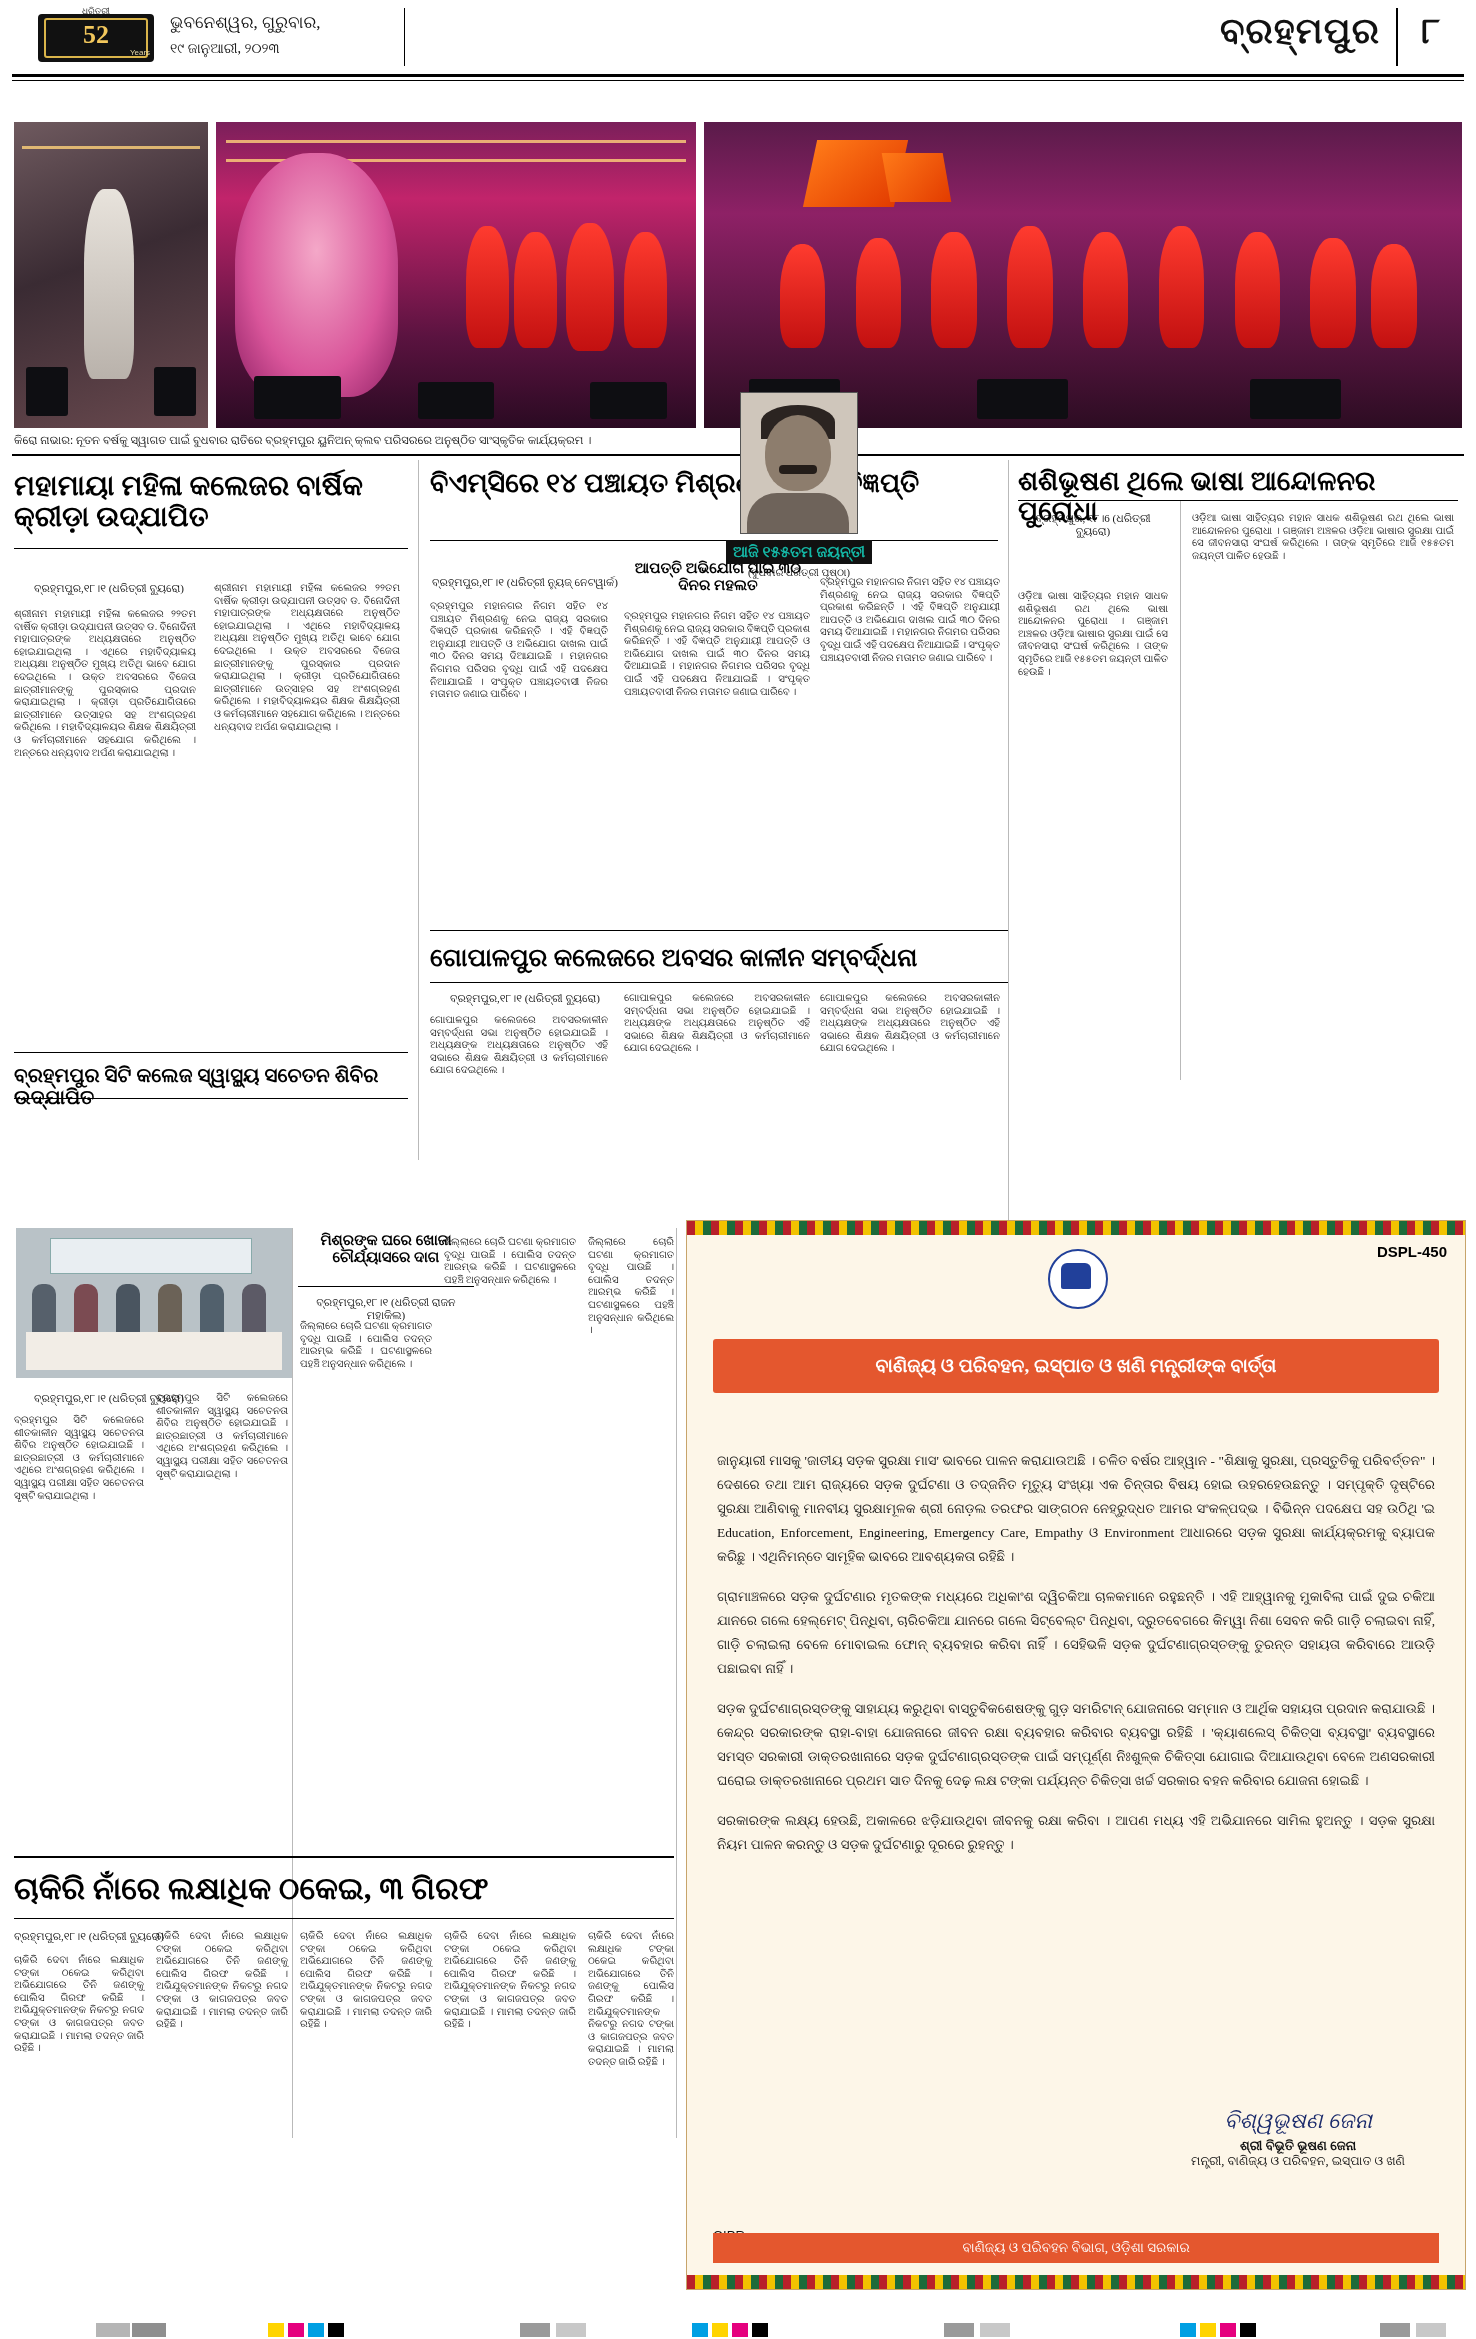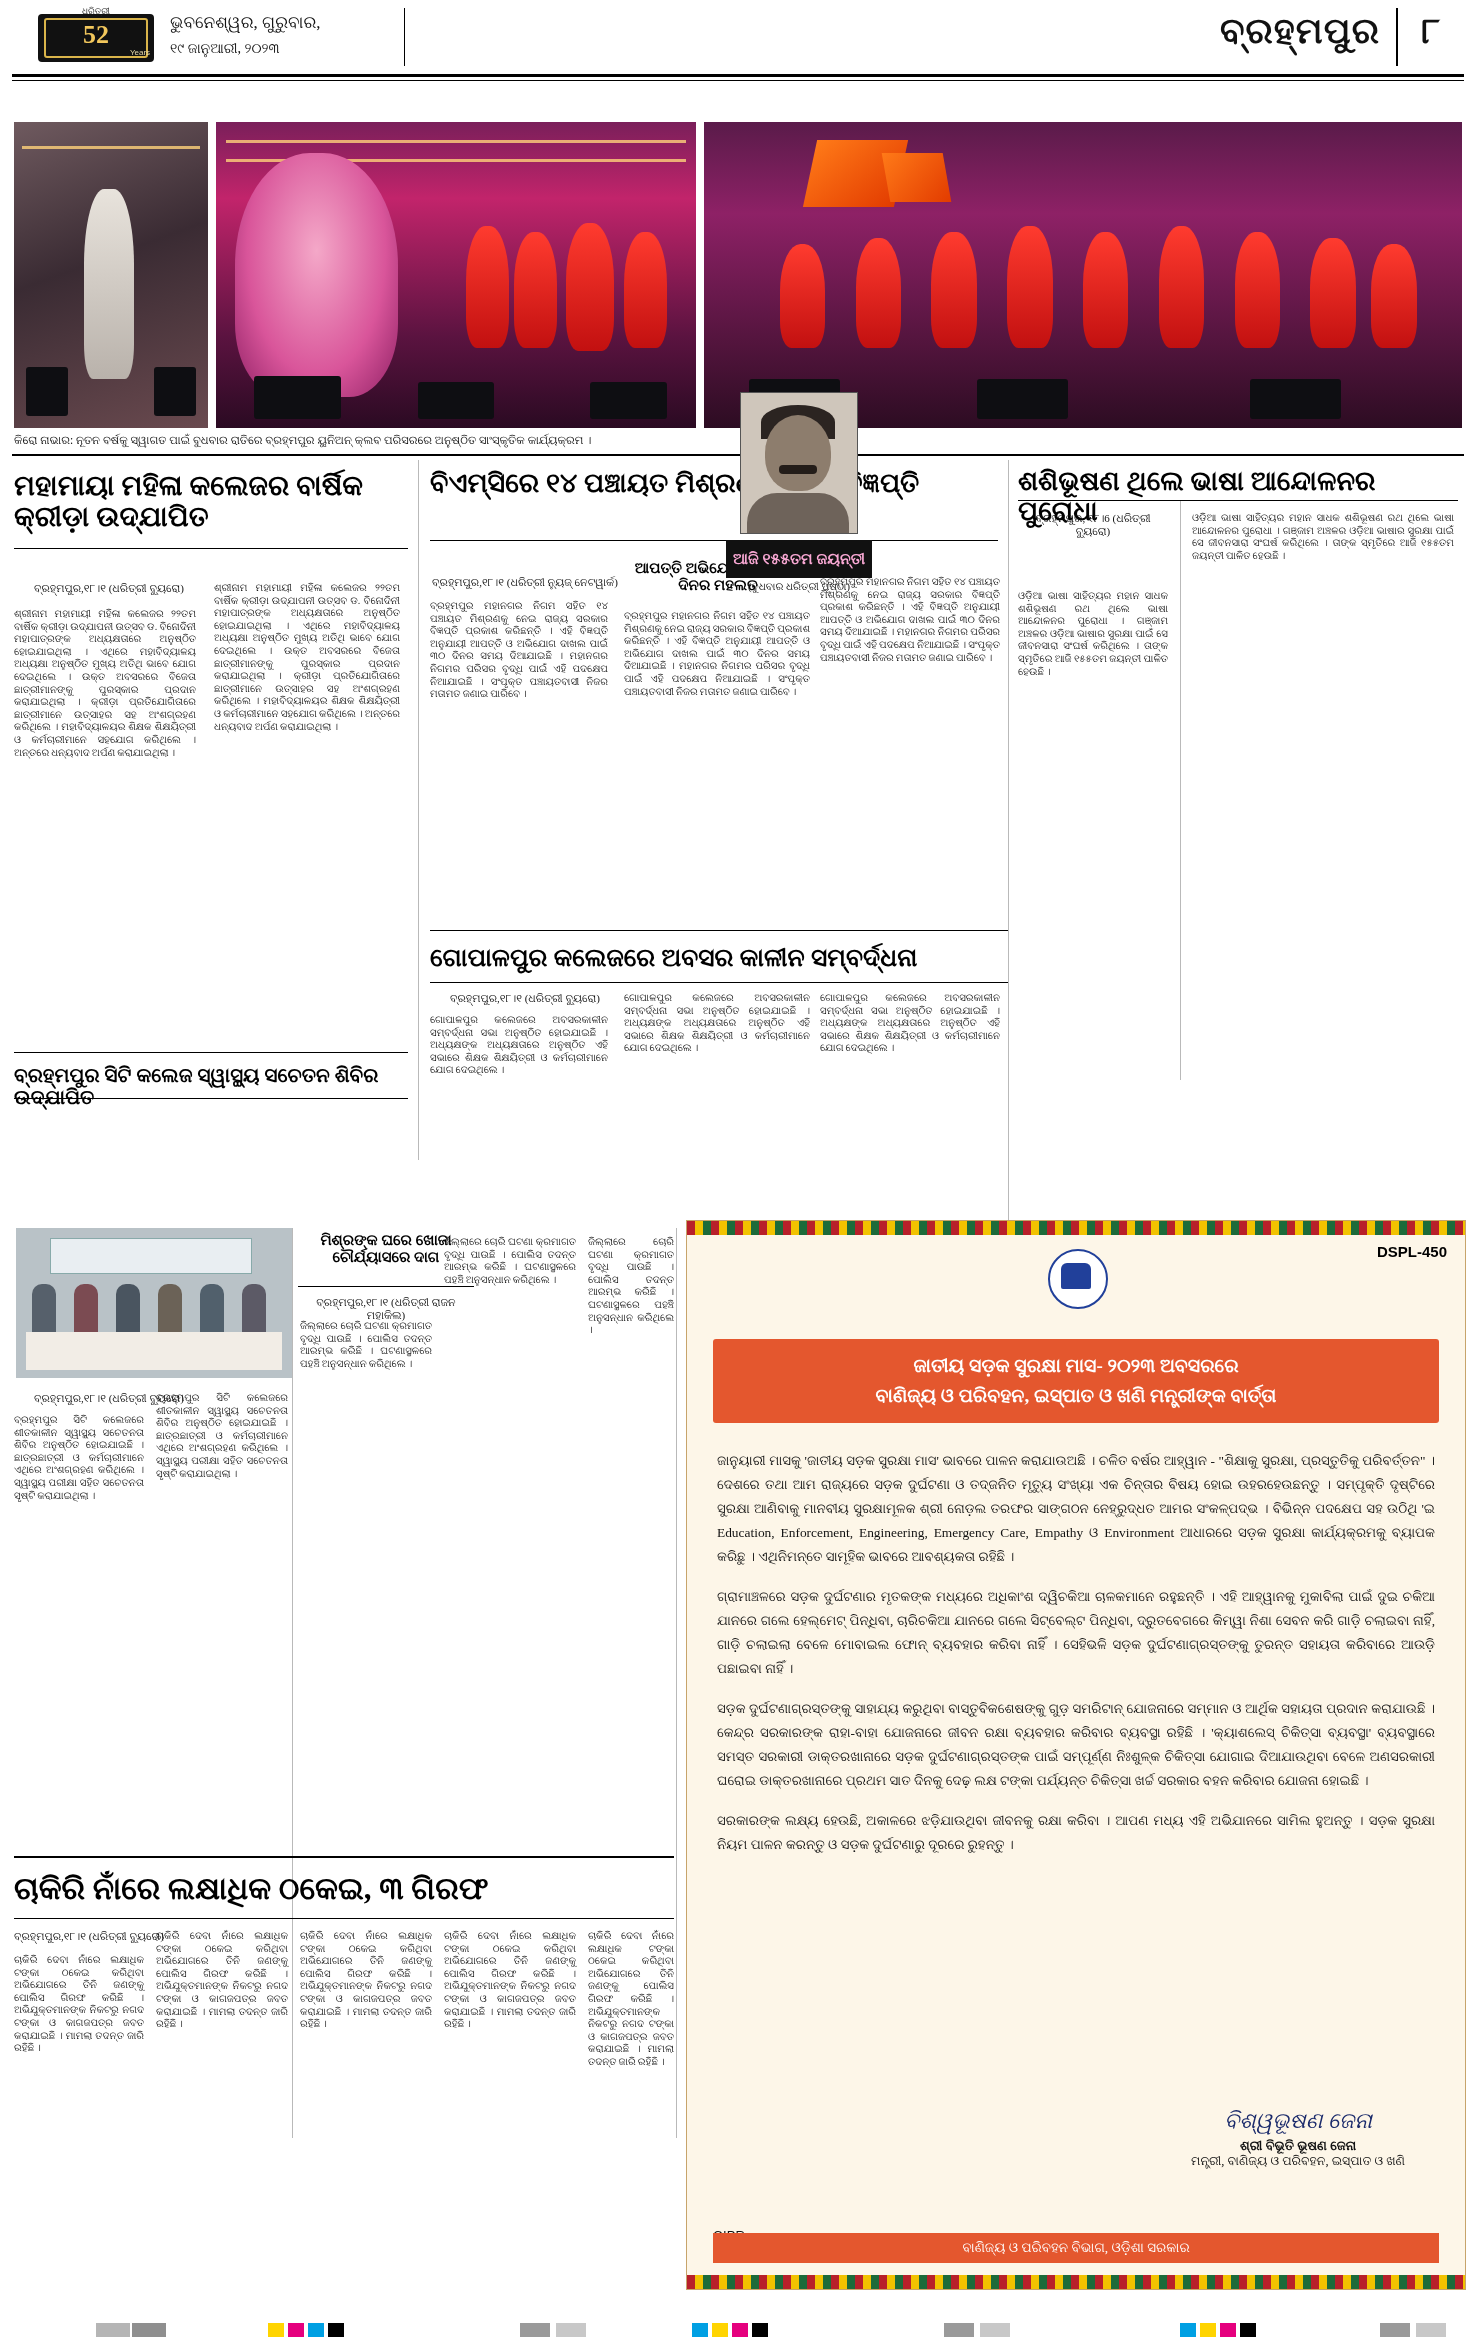--- a/index.html
+++ b/index.html
@@ -66,21 +66,21 @@
   .ad-footband{position:absolute;left:26px;right:26px;bottom:26px;height:30px;background:#e4572e;color:#fff;font-size:13.5px;
     display:flex;align-items:center;justify-content:center;font-family:"Liberation Serif",serif;}
 
   
   .portrait{position:absolute;left:740px;top:392px;width:116px;height:140px;background:#cfc6bb;border:1px solid #555;overflow:hidden;}
   .portrait .head{position:absolute;left:24px;top:22px;width:66px;height:76px;border-radius:50% 50% 44% 44%;background:#8d7d6d;}
   .portrait .hair{position:absolute;left:20px;top:12px;width:74px;height:34px;border-radius:50% 50% 0 0;background:#2b2421;}
   .portrait .mous{position:absolute;left:38px;top:72px;width:38px;height:9px;background:#241d19;border-radius:4px;}
   .portrait .body{position:absolute;left:6px;top:100px;width:102px;height:42px;background:#6e635a;border-radius:30px 30px 0 0;}
   .jayanti{position:absolute;left:726px;top:540px;width:146px;text-align:center;}
-  .jayanti .t1{background:#111;color:#f9a8d4;font-size:15.5px;font-weight:bold;padding:10px 2px;font-family:"Liberation Serif",serif;}
+  .jayanti .t1{background:#111;color:#14b8a6;font-size:15.5px;font-weight:bold;padding:3px 2px;font-family:"Liberation Serif",serif;}
   .jayanti .t2{font-size:10.5px;margin-top:3px;font-family:"Liberation Serif",serif;}
 
   
   .grpphoto{position:absolute;left:16px;top:1228px;width:276px;height:150px;background:#b9c2c7;overflow:hidden;}
   .grp-banner{position:absolute;left:34px;top:10px;width:200px;height:34px;background:#e9eef2;border:1px solid #8aa;}
   .grp-table{position:absolute;left:10px;bottom:8px;width:256px;height:38px;background:#f2ede6;}
   .grp-p{position:absolute;bottom:42px;width:24px;height:52px;background:#56606b;border-radius:10px 10px 0 0;}
 
   
   .colorbars{position:absolute;left:0;bottom:0;width:1476px;height:18px;}
@@ -237,21 +237,20 @@
     <div class="ad-border-top"></div>
     <div class="ad-border-bottom"></div>
 
     <div class="emblem">
       <div class="e-circle"></div>
       <div class="e-lion"></div>
     </div>
     <div class="dspl">DSPL-450</div>
 
     <div class="ad-headband">
-      <div>ଜାତୀୟ ସଡ଼କ ସୁରକ୍ଷା ମାସ- ୨୦୨୩ ଅବସରରେ</div>
       <div>ବାଣିଜ୍ୟ ଓ ପରିବହନ, ଇସ୍ପାତ ଓ ଖଣି ମନ୍ତ୍ରୀଙ୍କ ବାର୍ତ୍ତା</div>
     </div>
 
     <div class="ad-body">
       <p>ଜାନୁୟାରୀ ମାସକୁ 'ଜାତୀୟ ସଡ଼କ ସୁରକ୍ଷା ମାସ' ଭାବରେ ପାଳନ କରାଯାଉଅଛି । ଚଳିତ ବର୍ଷର ଆହ୍ୱାନ - "ଶିକ୍ଷାକୁ ସୁରକ୍ଷା, ପ୍ରସ୍ତୁତିକୁ ପରିବର୍ତ୍ତନ" । ଦେଶରେ ତଥା ଆମ ରାଜ୍ୟରେ ସଡ଼କ ଦୁର୍ଘଟଣା ଓ ତଦ୍‌ଜନିତ ମୃତ୍ୟୁ ସଂଖ୍ୟା ଏକ ଚିନ୍ତାର ବିଷୟ ହୋଇ ଉହରହେଉଛନ୍ତୁ । ସମ୍ପୃକ୍ତି ଦୃଷ୍ଟିରେ ସୁରକ୍ଷା ଆଣିବାକୁ ମାନବୀୟ ସୁରକ୍ଷାମୂଳକ ଶ୍ରୀ ନୋଡ଼ଲ ତରଫର ସାଙ୍ଗଠନ ନେହ୍ରୁଦ୍ଧତ ଆମର ସଂକଳ୍ପଦ୍ଭ । ବିଭିନ୍ନ ପଦକ୍ଷେପ ସହ ଉଠିଥି 'ଇ Education, Enforcement, Engineering, Emergency Care, Empathy ଓ Environment ଆଧାରରେ ସଡ଼କ ସୁରକ୍ଷା କାର୍ଯ୍ୟକ୍ରମକୁ ବ୍ୟାପକ କରିଛୁ । ଏଥିନିମନ୍ତେ ସାମୂହିକ ଭାବରେ ଆବଶ୍ୟକତା ରହିଛି ।</p>
       <p>ଗ୍ରାମାଞ୍ଚଳରେ ସଡ଼କ ଦୁର୍ଘଟଣାର ମୃତକଙ୍କ ମଧ୍ୟରେ ଅଧିକାଂଶ ଦ୍ୱିଚକିଆ ଚାଳକମାନେ ରହୁଛନ୍ତି । ଏହି ଆହ୍ୱାନକୁ ମୁକାବିଲା ପାଇଁ ଦୁଇ ଚକିଆ ଯାନରେ ଗଲେ ହେଲ୍‌ମେଟ୍‌ ପିନ୍ଧିବା, ଚାରିଚକିଆ ଯାନରେ ଗଲେ ସିଟ୍‌ବେଲ୍ଟ ପିନ୍ଧିବା, ଦ୍ରୁତବେଗରେ କିମ୍ୱା ନିଶା ସେବନ କରି ଗାଡ଼ି ଚଲାଇବା ନାହିଁ, ଗାଡ଼ି ଚଲାଇଲା ବେଳେ ମୋବାଇଲ ଫୋନ୍ ବ୍ୟବହାର କରିବା ନାହିଁ । ସେହିଭଳି ସଡ଼କ ଦୁର୍ଘଟଣାଗ୍ରସ୍ତଙ୍କୁ ତୁରନ୍ତ ସହାୟତା କରିବାରେ ଆଉଡ଼ି ପଛାଇବା ନାହିଁ ।</p>
       <p>ସଡ଼କ ଦୁର୍ଘଟଣାଗ୍ରସ୍ତଙ୍କୁ ସାହାଯ୍ୟ କରୁଥିବା ବାସ୍ତୁବିକଶେଷଙ୍କୁ ଗୁଡ଼ ସମରିଟାନ୍ ଯୋଜନାରେ ସମ୍ମାନ ଓ ଆର୍ଥିକ ସହାୟତା ପ୍ରଦାନ କରାଯାଉଛି । କେନ୍ଦ୍ର ସରକାରଙ୍କ ରାହା-ବାହା ଯୋଜନାରେ ଜୀବନ ରକ୍ଷା ବ୍ୟବହାର କରିବାର ବ୍ୟବସ୍ଥା ରହିଛି । 'କ୍ୟାଶଲେସ୍‌ ଚିକିତ୍ସା ବ୍ୟବସ୍ଥା' ବ୍ୟବସ୍ଥାରେ ସମସ୍ତ ସରକାରୀ ଡାକ୍ତରଖାନାରେ ସଡ଼କ ଦୁର୍ଘଟଣାଗ୍ରସ୍ତଙ୍କ ପାଇଁ ସମ୍ପୂର୍ଣ୍ଣ ନିଃଶୁଳ୍କ ଚିକିତ୍ସା ଯୋଗାଇ ଦିଆଯାଉଥିବା ବେଳେ ଅଣସରକାରୀ ଘରୋଇ ଡାକ୍ତରଖାନାରେ ପ୍ରଥମ ସାତ ଦିନକୁ ଦେଢ଼ ଲକ୍ଷ ଟଙ୍କା ପର୍ଯ୍ୟନ୍ତ ଚିକିତ୍ସା ଖର୍ଚ୍ଚ ସରକାର ବହନ କରିବାର ଯୋଜନା ହୋଇଛି ।</p>
       <p>ସରକାରଙ୍କ ଲକ୍ଷ୍ୟ ହେଉଛି, ଅକାଳରେ ଝଡ଼ିଯାଉଥିବା ଜୀବନକୁ ରକ୍ଷା କରିବା । ଆପଣ ମଧ୍ୟ ଏହି ଅଭିଯାନରେ ସାମିଲ ହୁଅନ୍ତୁ । ସଡ଼କ ସୁରକ୍ଷା ନିୟମ ପାଳନ କରନ୍ତୁ ଓ ସଡ଼କ ଦୁର୍ଘଟଣାରୁ ଦୂରରେ ରୁହନ୍ତୁ ।</p>
     </div>
 

